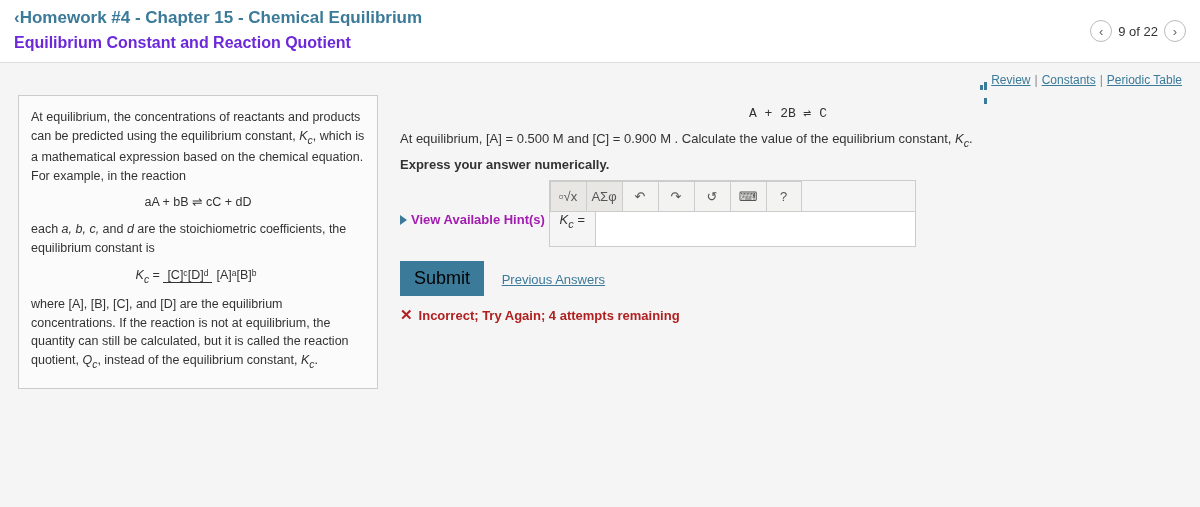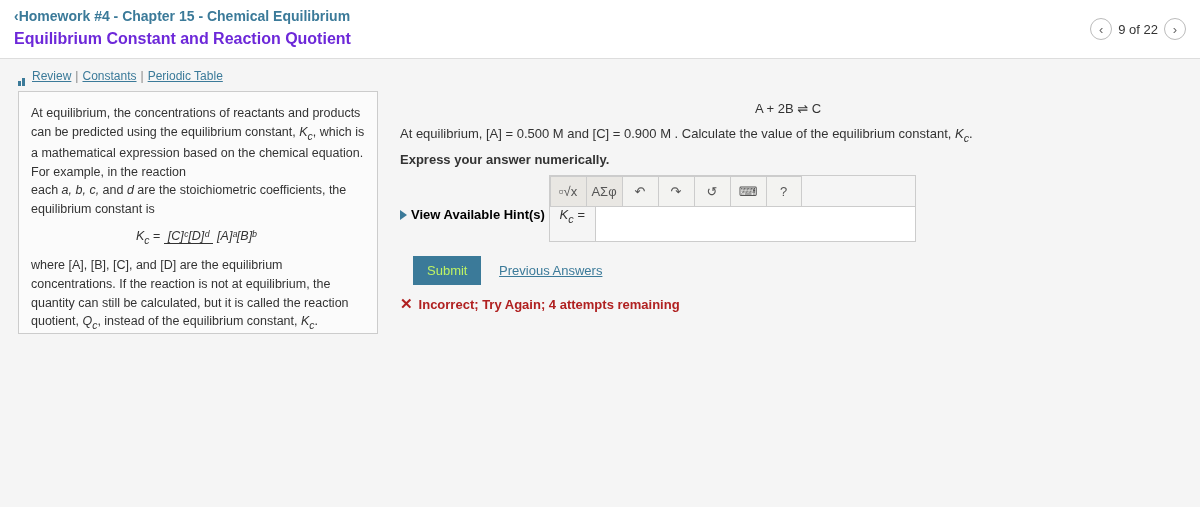--- a/index.html
+++ b/index.html
@@ -1,48 +1,48 @@
 <!DOCTYPE html>
 <html><head>
 <meta charset="utf-8">
 <style>
 * { box-sizing: border-box; margin: 0; padding: 0; }
 body { font-family: Arial, sans-serif; font-size: 13px; color: #333; background: #f5f5f5; width: 1200px; height: 507px; overflow: hidden; }
 .header { background: #fff; padding: 8px 14px 10px; border-bottom: 1px solid #ddd; position: relative; }
-.back-link { color: #3b7a99; font-size: 14px; font-weight: bold; cursor: pointer; }
+.back-link { color: #3b7a99; font-size: 17px; font-weight: bold; cursor: pointer; }
 .back-link .chev { font-weight: bold; }
 .page-title { color: #6d28d9; font-size: 16px; font-weight: bold; margin-top: 6px; }
 .pager { position: absolute; right: 14px; top: 50%; transform: translateY(-50%); display: flex; align-items: center; gap: 6px; font-size: 13px; }
 .pager .circ { width: 22px; height: 22px; border: 1px solid #bbb; border-radius: 50%; display: flex; align-items: center; justify-content: center; color: #666; cursor: pointer; }
-.toplinks { text-align: left; padding: 10px 18px 0; font-size: 12px; }
+.toplinks { text-align: right; padding: 10px 18px 0; font-size: 12px; }
 .toplinks a { color: #3b7a99; text-decoration: underline; cursor: pointer; }
 .toplinks .bars { display: inline-block; width: 11px; height: 9px; margin-right: 3px; vertical-align: middle; }
 .toplinks .bars span { display:inline-block; width:3px; background:#3b7a99; margin-right:1px; vertical-align:bottom;}
 .main { display: flex; gap: 16px; padding: 8px 18px 18px; }
-.leftcol { width: 360px; border: 1px solid #ccc; background: #fbfbfb; padding: 12px 12px 0; font-size: 12.5px; line-height: 1.5; }
+.leftcol { width: 360px; border: 1px solid #ccc; background: #fbfbfb; padding: 12px 12px 16px; font-size: 12.5px; line-height: 1.5; }
 .leftcol .eq { text-align: center; margin: 8px 0; }
-.leftcol .frac { display: inline-block; vertical-align: middle; text-align: right; font-style: italic; }
+.leftcol .frac { display: inline-block; vertical-align: middle; text-align: right; }
 .leftcol .frac .num { border-bottom: 1px solid #333; padding: 0 4px; }
 .leftcol .frac .den { padding: 0 4px; }
 .rightcol { flex: 1; padding: 0 6px; font-size: 13px; }
 .rightcol p { margin-bottom: 8px; }
-.rightcol .center-eq { text-align: center; margin: 10px 0; }
+.rightcol .center-eq { text-align: center; margin: 10px 0; font-family: Liberation Mono, monospace; }
 .rightcol b { font-weight: bold; }
-.hints { color: #000000; cursor: pointer; margin: 23px 0 12px; display: inline-block; text-align: right; }
+.hints { color: #a21caf; cursor: pointer; margin: 23px 0 12px; display: inline-block; text-align: right; }
 .hints .tri { display:inline-block; width:0; height:0; border-top:5px solid transparent; border-bottom:5px solid transparent; border-left:7px solid #3b7a99; margin-right:4px; vertical-align:middle;}
 .answerbox { border: 1px solid #ccc; display: inline-block; }
 .toolbar { display:flex; }
 .toolbar .tool { border:1px solid #ccc; border-bottom:none; border-right:none; width:36px; height:30px; display:flex; align-items:center; justify-content:center; background:#f3f3f1; color:#555; cursor:pointer; font-size:13px;}
 .toolbar .tool:last-child{border-right:1px solid #ccc;}
 .toolbar .tool.flagged{background:#e9e7e3;}
 .inputrow { display:flex; align-items:flex-start; border-top:1px solid #ccc;}
 .inputrow .lbl { padding: 0 10px; font-style: italic; }
 .inputrow input { border:none; border-left:1px solid #ccc; height:34px; width:320px; padding:0 6px; font-size:13px; outline:none;}
 .actions { margin: 14px 0 10px; }
-.submit-btn { background:#3b7a99; color:#bef264; border:none; padding:7px 14px; font-size:13px; cursor:pointer;margin-left:13px; }
+.submit-btn { background:#3b7a99; color:#000000; border:none; padding:7px 14px; font-size:18px; cursor:pointer; }
 .prev-ans { color:#3b7a99; text-decoration:underline; cursor:pointer; margin-left:14px; font-size:13px;}
 .feedback { color:#b02020; font-weight:bold; font-size:13px; margin-top:9px;}
 .feedback .x { color:#b02020; font-size:15px; font-weight:bold; margin-right:6px;}
 .sep { color:#888; margin:0 4px;}
 </style>
 </head>
 <body>
 
 <div class="header">
   <div class="back-link">
@@ -56,20 +56,21 @@
   </div>
 </div>
 
 <div class="toplinks">
   <span class="bars"><span style="height:5px"></span><span style="height:8px"></span><span style="height:6px"></span></span><a>Review</a><span class="sep">|</span><a>Constants</a><span class="sep">|</span><a>Periodic Table</a>
 </div>
 
 <div class="main">
   <div class="leftcol">
     <p><span>At equilibrium, the concentrations of reactants and products can be predicted using the equilibrium constant, </span><i><span>K</span><sub>c</sub></i><span>, which is a mathematical expression based on the chemical equation. For example, in the reaction</span></p>
+    <div class="eq">aA + bB ⇌ cC + dD</div>
     <p><span>each </span><i>a, b, c,</i><span> and </span><i>d</i><span> are the stoichiometric coefficients, the equilibrium constant is</span></p>
     <div class="eq">
       <i><span>K</span><sub>c</sub></i><span> = </span><span class="frac"><span class="num">[C]ᶜ[D]ᵈ</span><span class="den">[A]ᵃ[B]ᵇ</span></span>
     </div>
     <p><span>where [A], [B], [C], and [D] are the equilibrium concentrations. If the reaction is not at equilibrium, the quantity can still be calculated, but it is called the reaction quotient, </span><i><span>Q</span><sub>c</sub></i><span>, instead of the equilibrium constant, </span><i><span>K</span><sub>c</sub></i><span>.</span></p>
   </div>
 
   <div class="rightcol">
     <div class="center-eq">A + 2B ⇌ C</div>
     <p><span>At equilibrium, [A] = 0.500 M and [C] = 0.900 M . Calculate the value of the equilibrium constant, </span><i><span>K</span><sub>c</sub></i><span>.</span></p>

